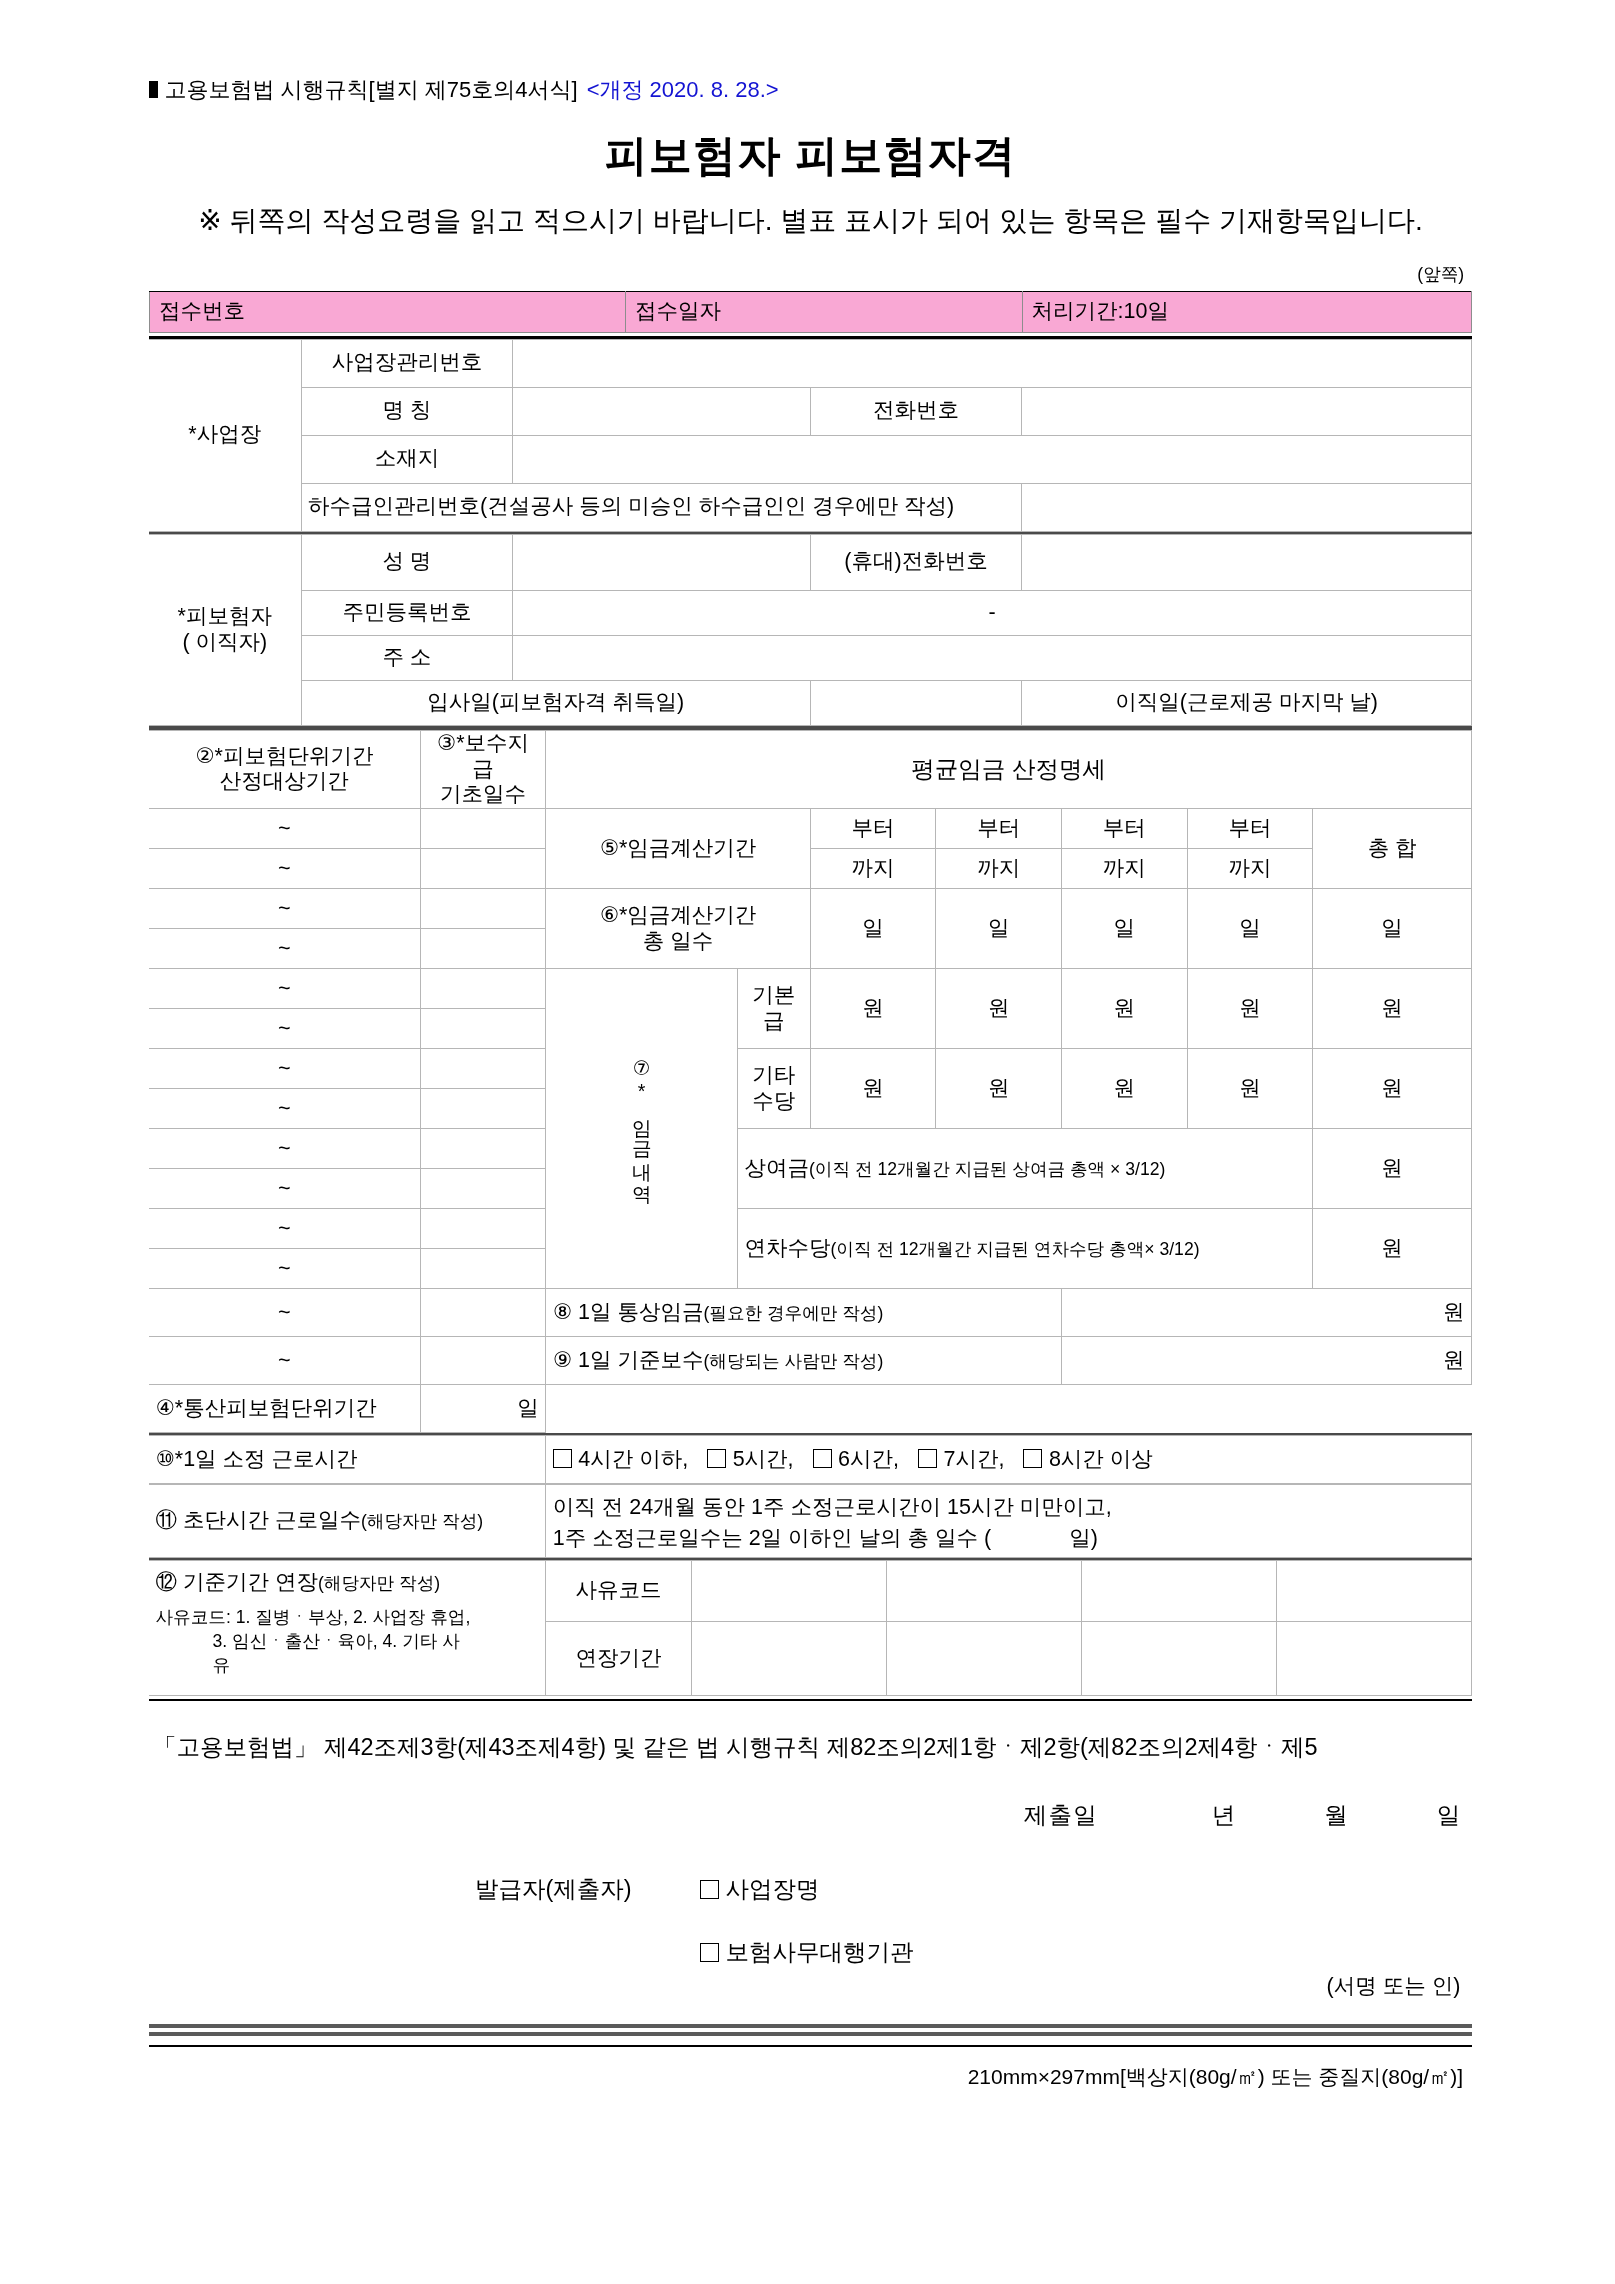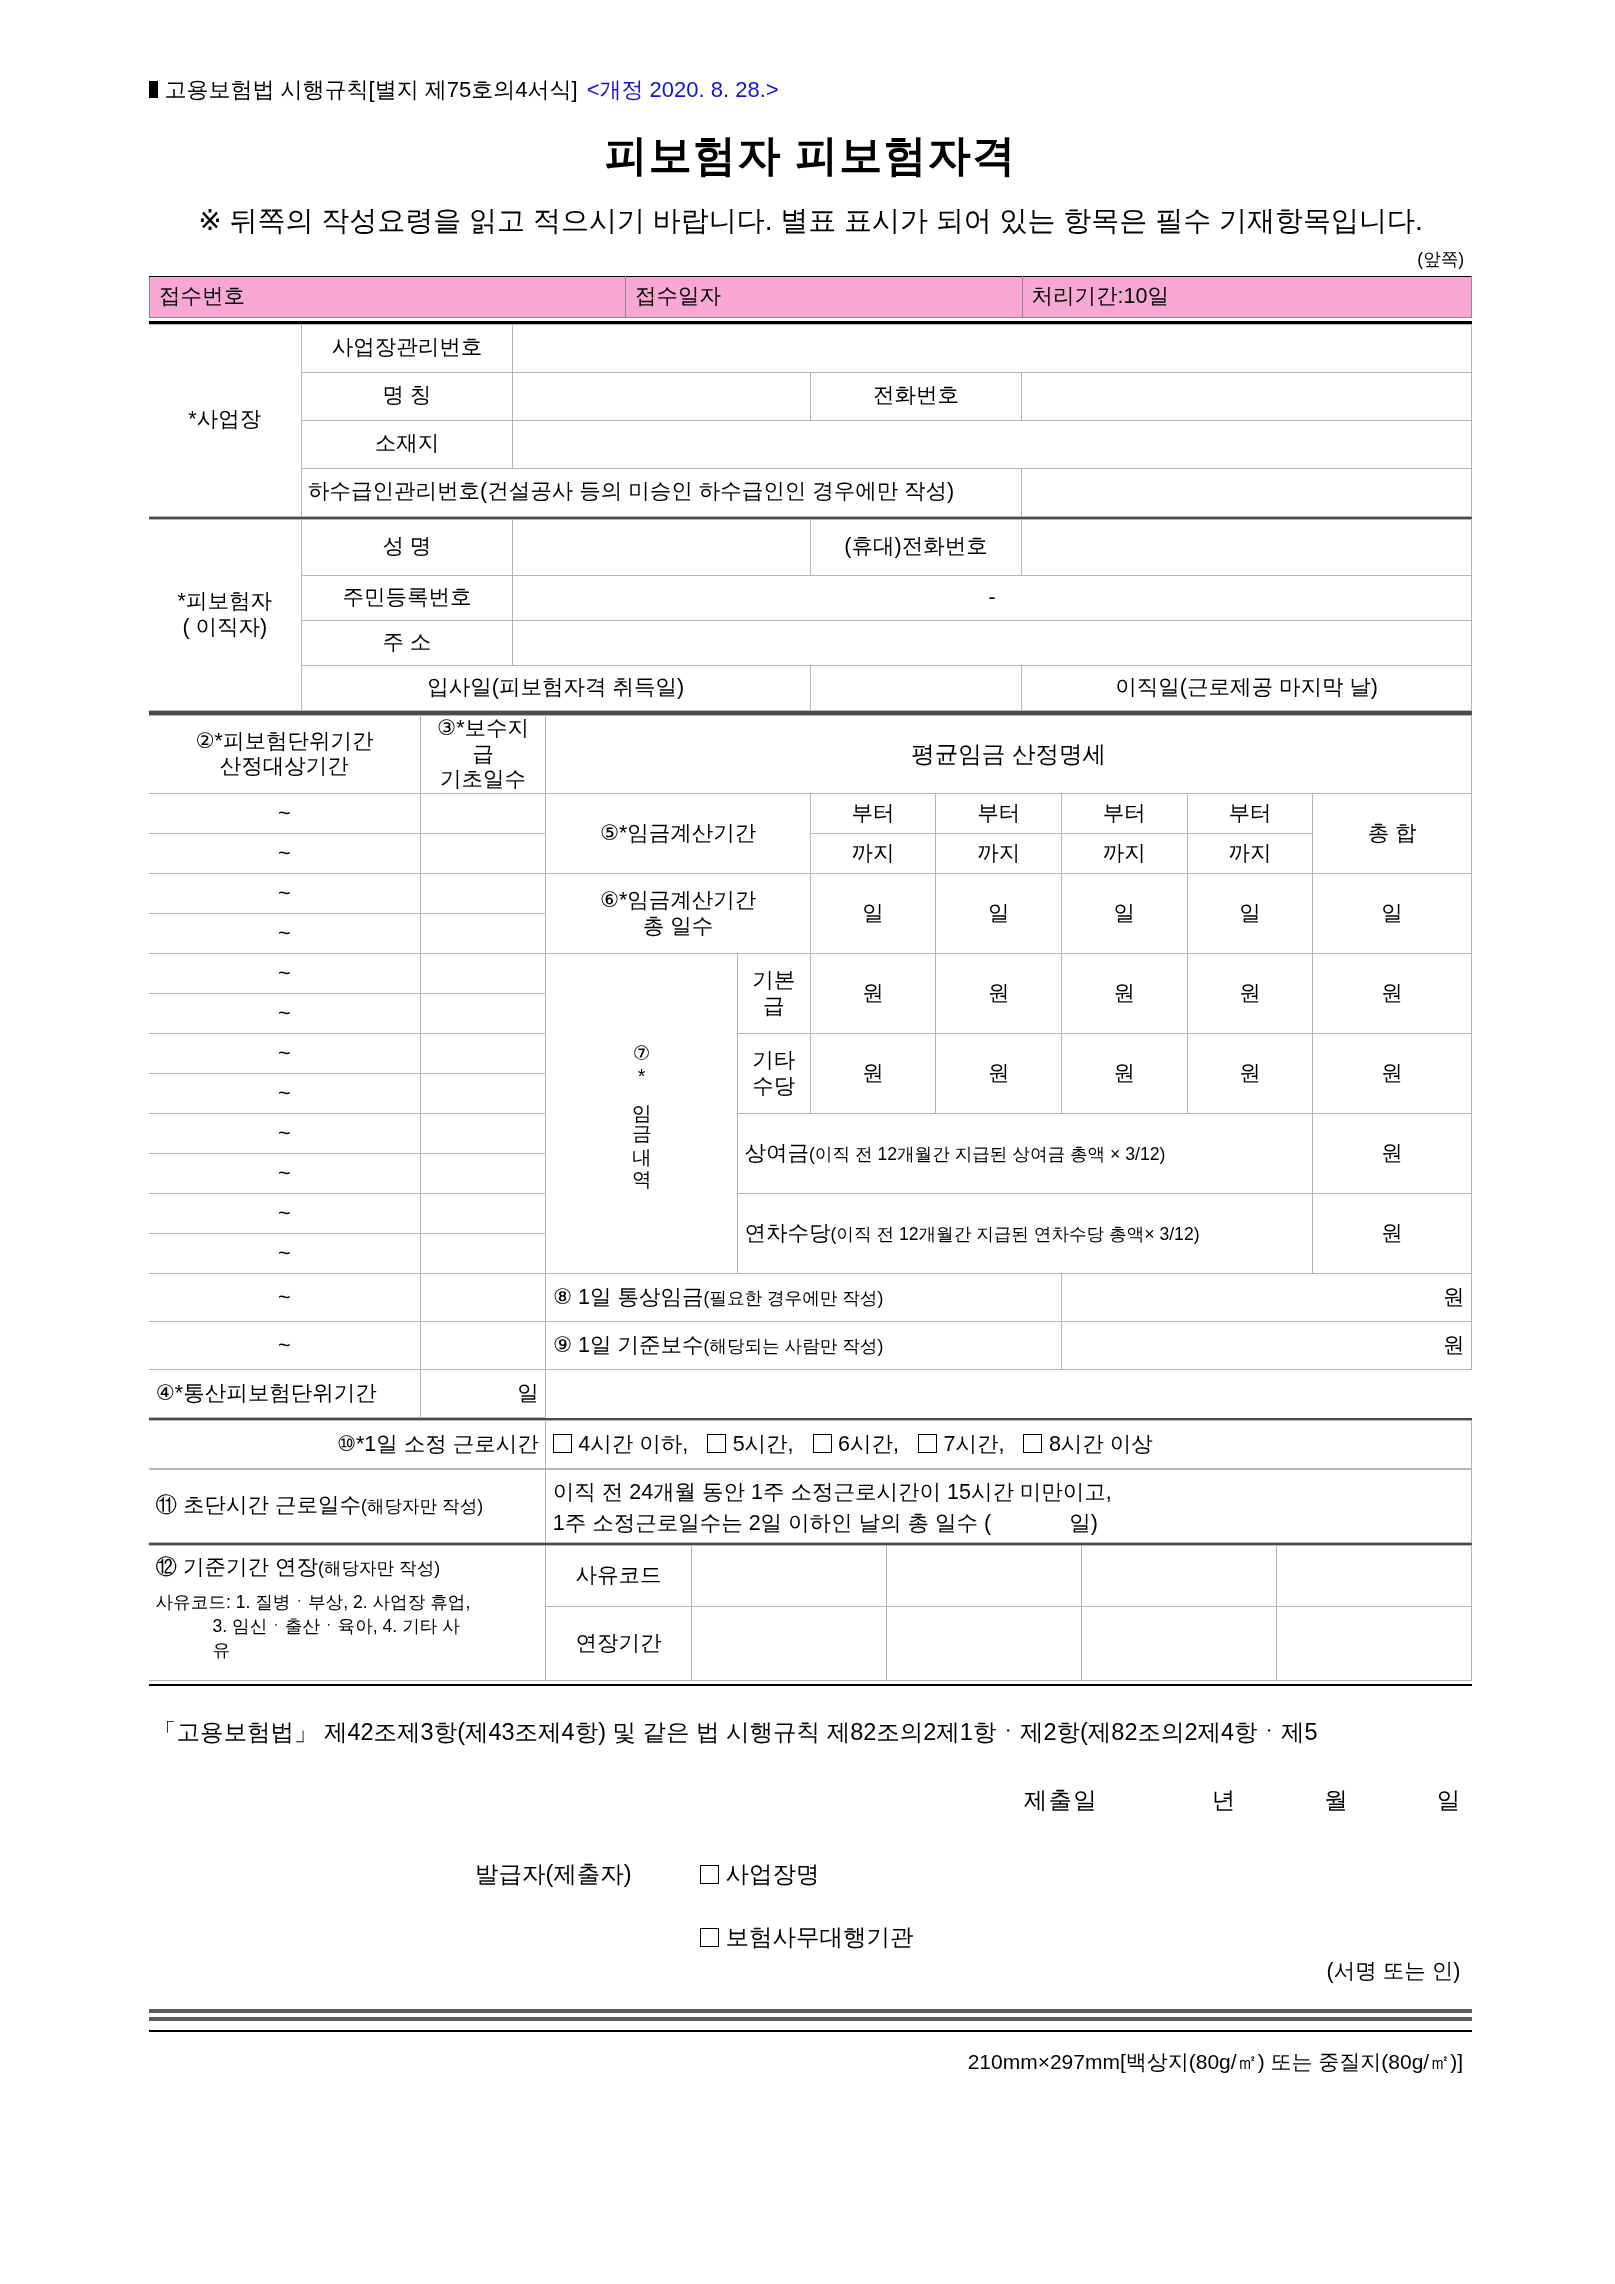--- a/index.html
+++ b/index.html
@@ -47,21 +47,21 @@
   }
   .note{
     margin-top:17px;
     font-size:28px;
     text-align:center;
     white-space:nowrap;
   }
   .frontmark{
     text-align:right;
     font-size:17.6px;
-    margin-top:7px;
+    margin-top:22px;
     padding-right:7.8px;
   }
 
   
   table{border-collapse:collapse;width:100%;table-layout:fixed;}
   td{
     border:0.7px solid #b6b6b6;
     font-size:21.5px;
     padding:0 6.5px;
     vertical-align:middle;
@@ -401,21 +401,21 @@
 
   <div class="blk"></div>
 
   <table>
     <colgroup>
           <col style="width:30%">
           <col style="width:70%">
         </colgroup>
     <tbody>
           <tr>
-      <td class="l" style="height:47px;border-left:none;text-align:right;">⑩*1일 소정 근로시간</td>
+      <td class="l" style="height:47px;border-left:none;">⑩*1일 소정 근로시간</td>
       <td class="l">
         <span class="chk"></span><span>4시간 이하,</span>
         <span class="chk" style="margin-left:13px"></span><span>5시간,</span>
         <span class="chk" style="margin-left:13px"></span><span>6시간,</span>
         <span class="chk" style="margin-left:13px"></span><span>7시간,</span>
         <span class="chk" style="margin-left:13px"></span><span>8시간 이상</span>
       </td>
     </tr>
   </tbody>
       </table>

